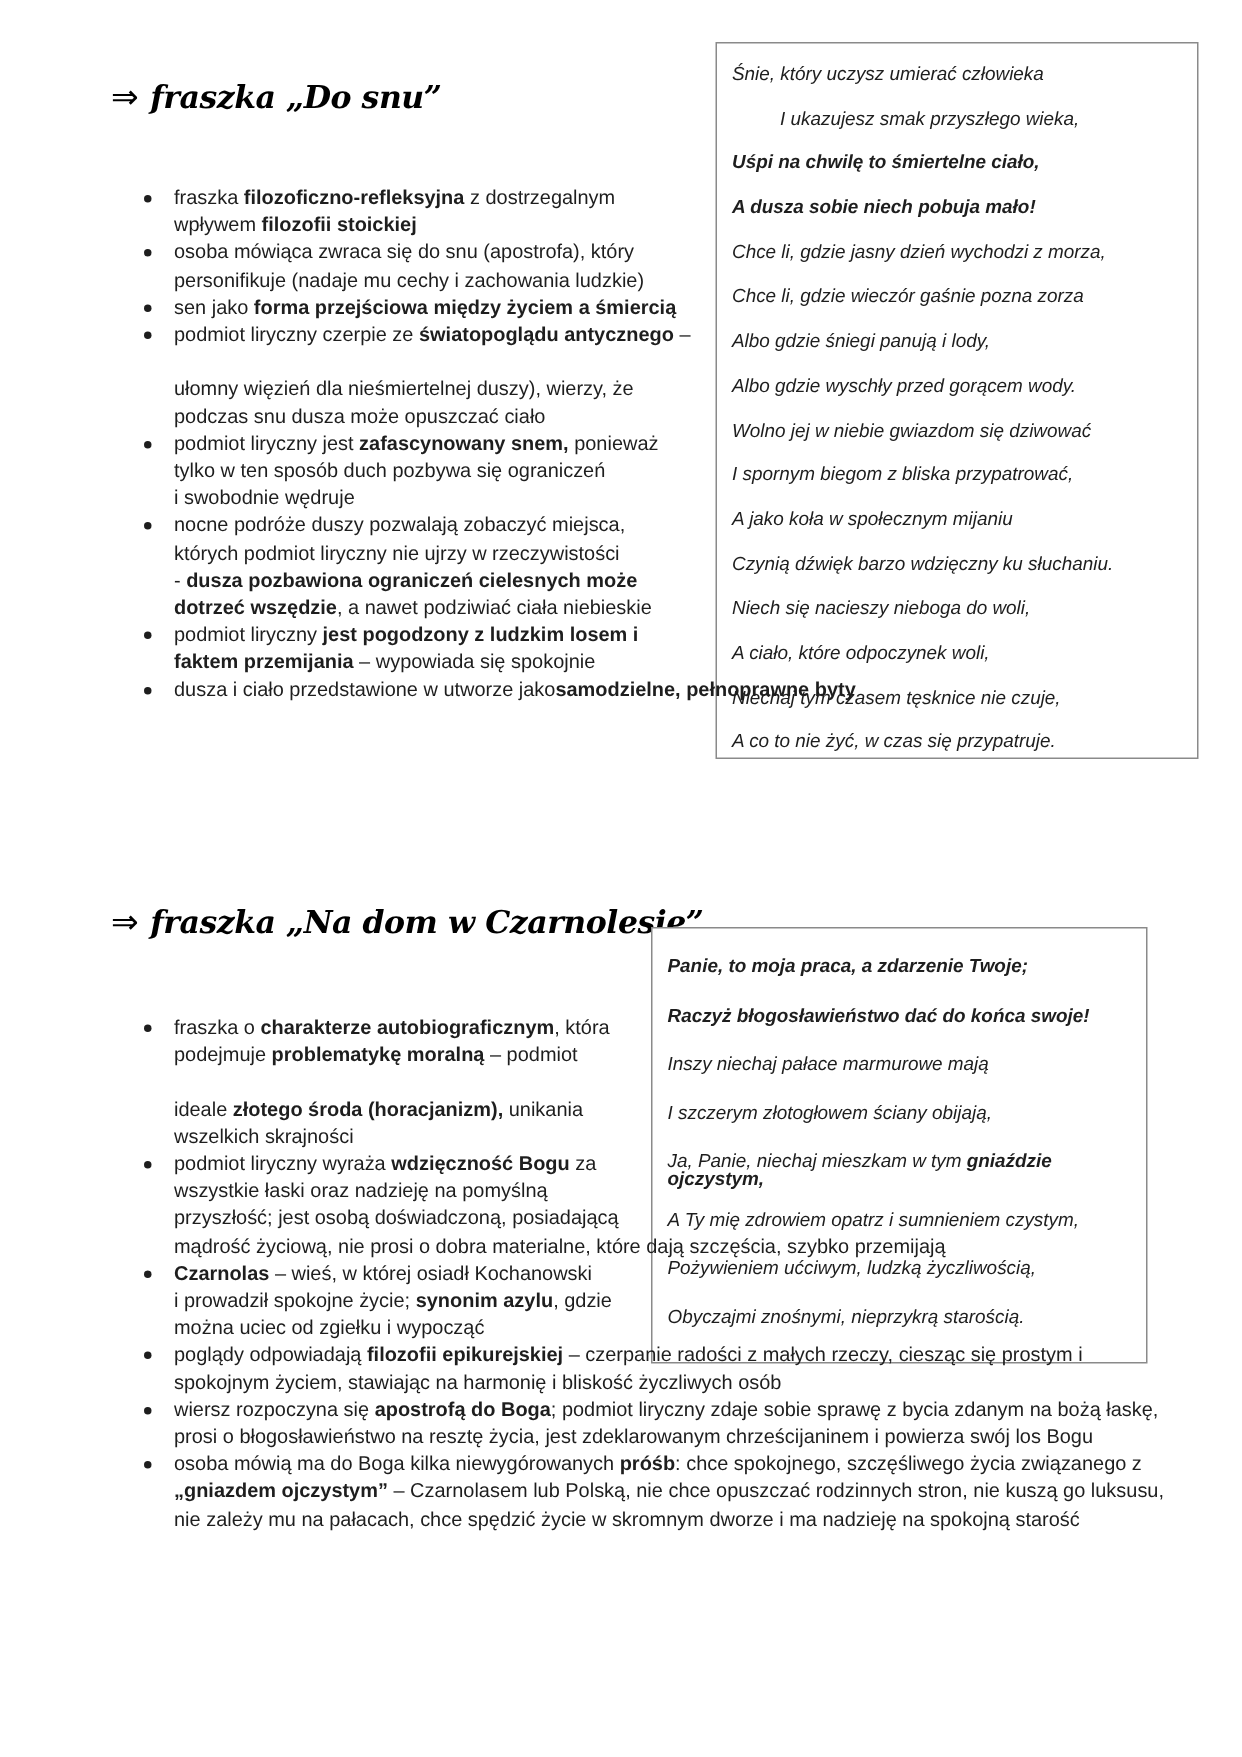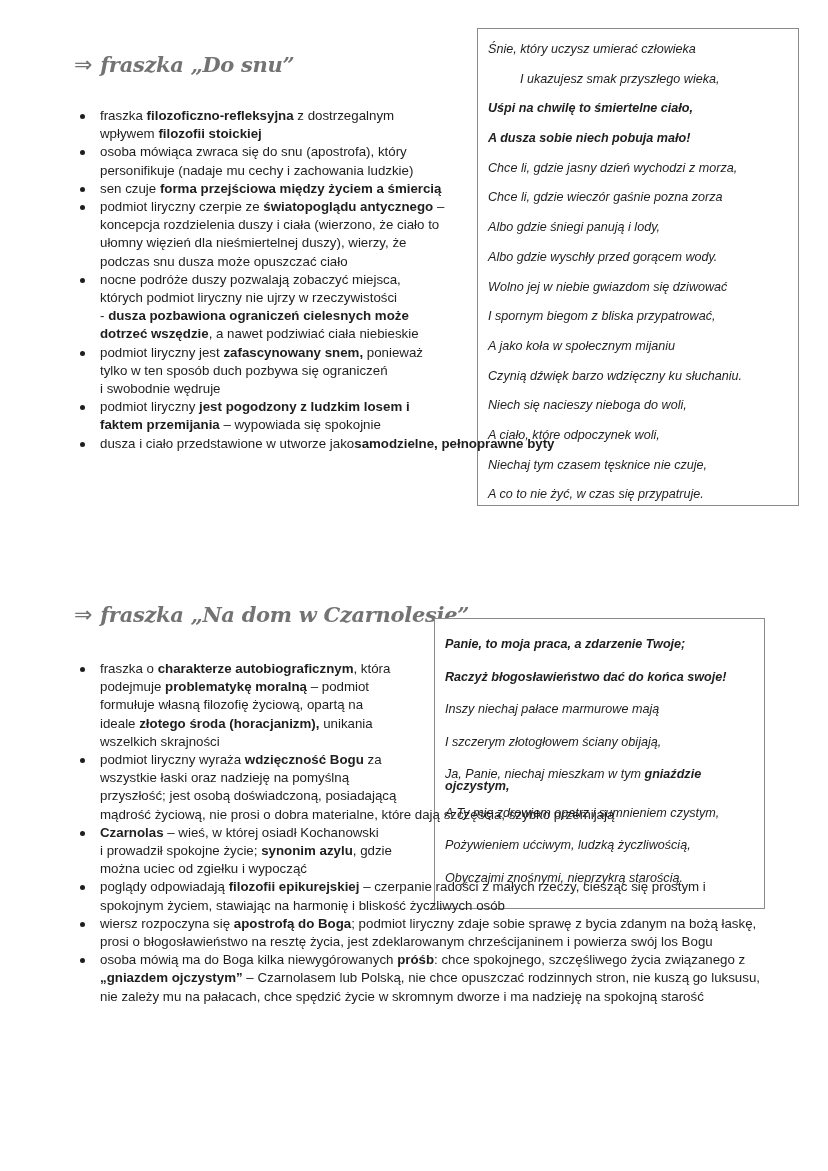--- a/index.html
+++ b/index.html
@@ -2,25 +2,25 @@
 <html><head>
   <meta charset="utf-8">
   <style>
     html, body { margin: 0; padding: 0; }
     body {
       width: 828px; height: 1171px; background: #ffffff; position: relative; overflow: hidden;
       font-family: "Liberation Sans", sans-serif; color: #1e1e1e;
     }
     .heading {
       position: absolute; font-family: "DejaVu Serif", serif; font-style: italic; font-weight: bold;
-      font-size: 21px; color: #737373; white-space: nowrap; letter-spacing: -0.3px;
+      font-size: 21px; color: #000000; white-space: nowrap; letter-spacing: -0.3px;
     }
     .heading .arrow { font-style: normal; font-weight: normal; font-size: 22px; margin-right: 8px; font-family: "DejaVu Sans", sans-serif; }
     ul.bullets {
-      position: absolute; margin: 0; padding: 0; list-style: none;
+      position: absolute; margin: 16px; padding: 0; list-style: none;
       font-size: 13.3px; line-height: 18.2px;
     }
     ul.bullets li { position: relative; padding-left: 22px; }
     ul.bullets li::before {
       content: ""; position: absolute; left: 2px; top: 7px; width: 5px; height: 5px; border-radius: 50%; background: #1e1e1e;
     }
     b { font-weight: bold; }
     .poem {
       position: absolute; border: 1.5px solid #8a8a8a; background: #fff; box-sizing: border-box;
       font-style: italic; font-size: 12.6px; color: #1e1e1e;
@@ -51,24 +51,24 @@
       <span class="line" style="height: 29.7px; line-height: 29.7px;"><span>Niech się nacieszy nieboga do woli,</span></span>
       <span class="line" style="height: 29.7px; line-height: 29.7px;"><span>A ciało, które odpoczynek woli,</span></span>
       <span class="line" style="height: 29.7px; line-height: 29.7px;"><span>Niechaj tym czasem tęsknice nie czuje,</span></span>
       <span class="line" style="height: 29.7px; line-height: 29.7px;"><span>A co to nie żyć, w czas się przypatruje.</span></span>
     </div>
 </div>
 
 <ul class="bullets" style="left:78px; top:107px; width:700px;">
     <li><span>fraszka </span><b>filozoficzno-refleksyjna</b><span> z dostrzegalnym</span><br><span>wpływem </span><b>filozofii stoickiej</b></li>
     <li><span>osoba mówiąca zwraca się do snu (apostrofa), który</span><br><span>personifikuje (nadaje mu cechy i zachowania ludzkie)</span></li>
-    <li><span>sen czuje </span><b>forma przejściowa między życiem a śmiercią</b></li>
-    <li><span>podmiot liryczny czerpie ze </span><b>światopoglądu antycznego</b><span> –</span><br><span>koncepcja rozdzielenia duszy i ciała (wierzono, że ciało to</span><br><span>ułomny więzień dla nieśmiertelnej duszy), wierzy, że</span><br><span>podczas snu dusza może opuszczać ciało</span></li>
+    <li><span>sen jako </span><b>forma przejściowa między życiem a śmiercią</b></li>
+    <li><span>podmiot liryczny czerpie ze </span><b>światopoglądu antycznego</b><span> –</span><br><br><span>ułomny więzień dla nieśmiertelnej duszy), wierzy, że</span><br><span>podczas snu dusza może opuszczać ciało</span></li>
+    <li><span>podmiot liryczny jest </span><b>zafascynowany snem,</b><span> ponieważ</span><br><span>tylko w ten sposób duch pozbywa się ograniczeń</span><br><span>i swobodnie wędruje</span></li>
     <li><span>nocne podróże duszy pozwalają zobaczyć miejsca,</span><br><span>których podmiot liryczny nie ujrzy w rzeczywistości</span><br><span>- </span><b>dusza pozbawiona ograniczeń cielesnych może</b><br><b>dotrzeć wszędzie</b><span>, a nawet podziwiać ciała niebieskie</span></li>
-    <li><span>podmiot liryczny jest </span><b>zafascynowany snem,</b><span> ponieważ</span><br><span>tylko w ten sposób duch pozbywa się ograniczeń</span><br><span>i swobodnie wędruje</span></li>
     <li><span>podmiot liryczny </span><b>jest pogodzony z ludzkim losem i</b><br><b>faktem przemijania</b><span> – wypowiada się spokojnie</span></li>
     <li><span>dusza i ciało przedstawione w utworze jako</span><b>samodzielne, pełnoprawne byty</b></li>
   </ul>
 
 <div class="heading" style="left:74px; top:602px;">
   <span class="arrow">⇒</span><span>fraszka „Na dom w Czarnolesie”</span>
 </div>
 
 <div class="poem" style="left:434px; top:618px; width:331px; height:291px; padding:9px 10px 0 10px;">
   <div>
@@ -78,19 +78,19 @@
       <span class="line" style="height: 32.5px; line-height: 32.5px;"><span>I szczerym złotogłowem ściany obijają,</span></span>
       <span class="line" style="height: 32.5px; line-height: 32.5px;"><span>Ja, Panie, niechaj mieszkam w tym </span><b>gniaździe</b></span>
       <span class="line" style="height: 18px; line-height: 14px; margin-top: -12px;"><b>ojczystym,</b></span>
       <span class="line" style="height: 32.5px; line-height: 32.5px;"><span>A Ty mię zdrowiem opatrz i sumnieniem czystym,</span></span>
       <span class="line" style="height: 32.5px; line-height: 32.5px;"><span>Pożywieniem ućciwym, ludzką życzliwością,</span></span>
       <span class="line" style="height: 32.5px; line-height: 32.5px;"><span>Obyczajmi znośnymi, nieprzykrą starością.</span></span>
     </div>
 </div>
 
 <ul class="bullets" style="left:78px; top:660px; width:720px;">
-    <li><span>fraszka o </span><b>charakterze autobiograficznym</b><span>, która</span><br><span>podejmuje </span><b>problematykę moralną</b><span> – podmiot</span><br><span>formułuje własną filozofię życiową, opartą na</span><br><span>ideale </span><b>złotego środa (horacjanizm),</b><span> unikania</span><br><span>wszelkich skrajności</span></li>
+    <li><span>fraszka o </span><b>charakterze autobiograficznym</b><span>, która</span><br><span>podejmuje </span><b>problematykę moralną</b><span> – podmiot</span><br><br><span>ideale </span><b>złotego środa (horacjanizm),</b><span> unikania</span><br><span>wszelkich skrajności</span></li>
     <li><span>podmiot liryczny wyraża </span><b>wdzięczność Bogu</b><span> za</span><br><span>wszystkie łaski oraz nadzieję na pomyślną</span><br><span>przyszłość; jest osobą doświadczoną, posiadającą</span><br><span>mądrość życiową, nie prosi o dobra materialne, które dają szczęścia, szybko przemijają</span></li>
     <li><b>Czarnolas</b><span> – wieś, w której osiadł Kochanowski</span><br><span>i prowadził spokojne życie; </span><b>synonim azylu</b><span>, gdzie</span><br><span>można uciec od zgiełku i wypocząć</span></li>
     <li><span>poglądy odpowiadają </span><b>filozofii epikurejskiej</b><span> – czerpanie radości z małych rzeczy, ciesząc się prostym i</span><br><span>spokojnym życiem, stawiając na harmonię i bliskość życzliwych osób</span></li>
     <li><span>wiersz rozpoczyna się </span><b>apostrofą do Boga</b><span>; podmiot liryczny zdaje sobie sprawę z bycia zdanym na bożą łaskę,</span><br><span>prosi o błogosławieństwo na resztę życia, jest zdeklarowanym chrześcijaninem i powierza swój los Bogu</span></li>
     <li><span>osoba mówią ma do Boga kilka niewygórowanych </span><b>próśb</b><span>: chce spokojnego, szczęśliwego życia związanego z</span><br><b>„gniazdem ojczystym”</b><span> – Czarnolasem lub Polską, nie chce opuszczać rodzinnych stron, nie kuszą go luksusu,</span><br><span>nie zależy mu na pałacach, chce spędzić życie w skromnym dworze i ma nadzieję na spokojną starość</span></li>
   </ul>
 
 </body></html>

